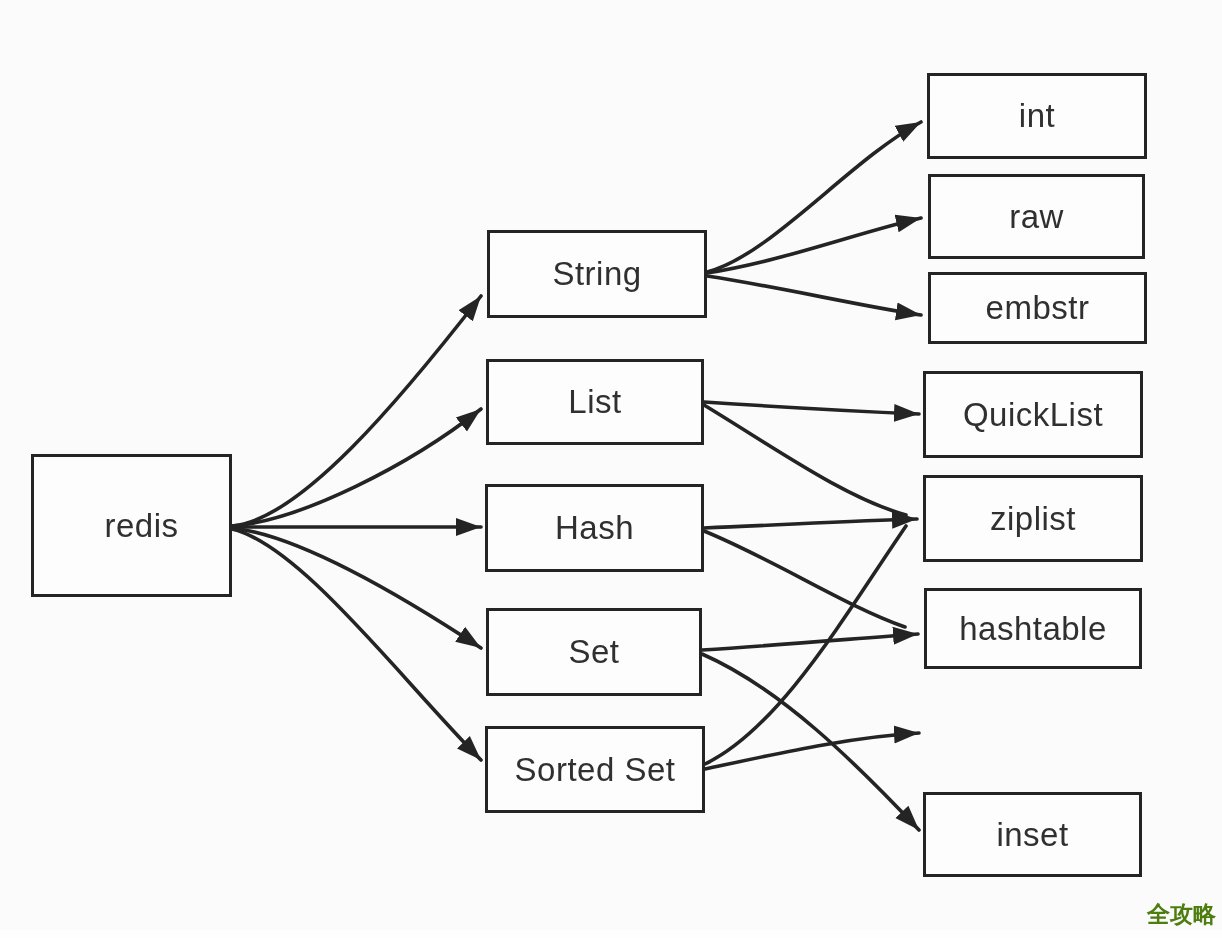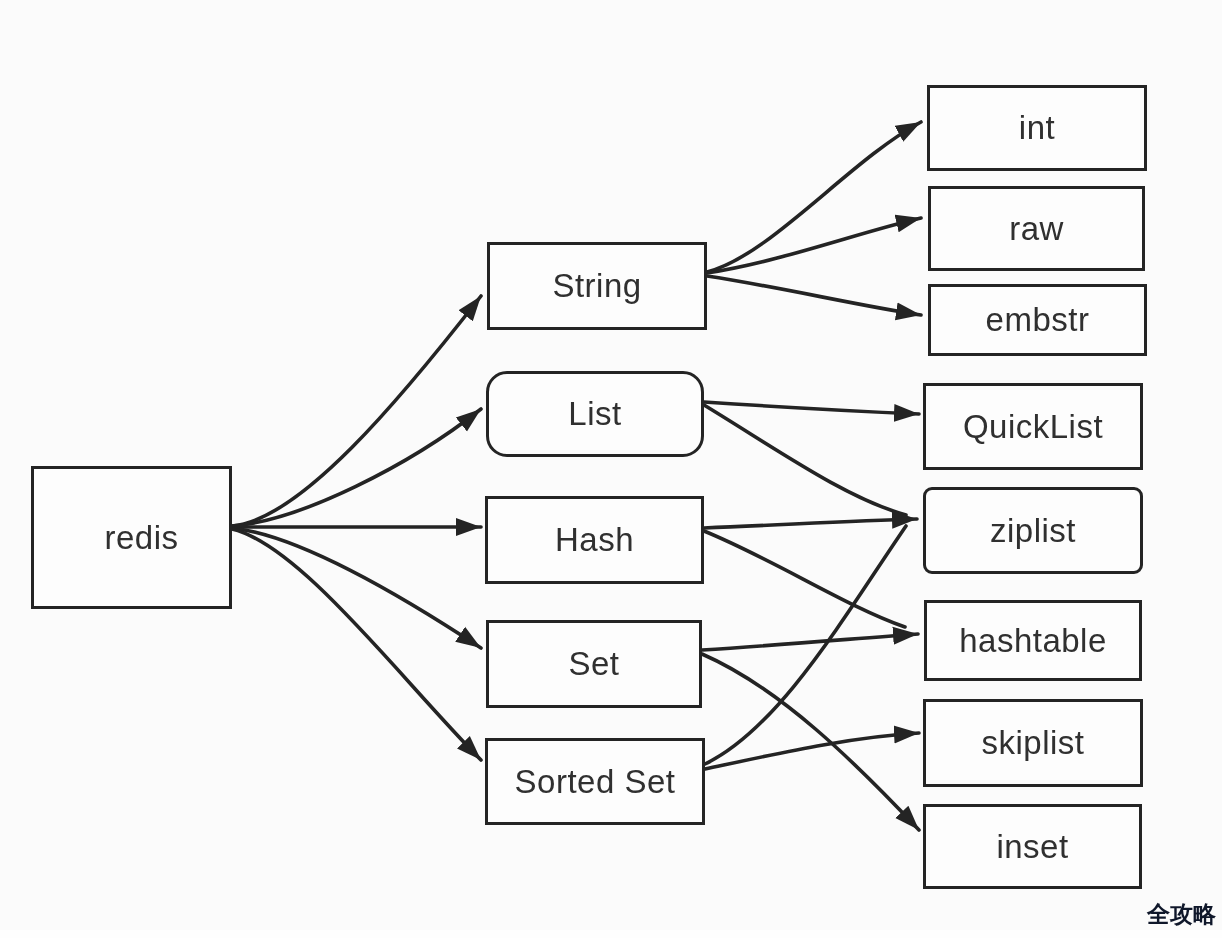--- a/index.html
+++ b/index.html
@@ -33,29 +33,28 @@
     box-sizing: border-box;
     background: #fdfdfd;
     border: 3px solid #242424;
     display: flex;
     align-items: center;
     justify-content: center;
     font-size: 33px;
     color: #303030;
     letter-spacing: 0.5px;
     white-space: nowrap;
-    margin-top: 12px;
   }
   #watermark {
     position: absolute;
     right: 6px;
     bottom: 8px;
     font-size: 23px;
     font-weight: bold;
-    color: #0f172a;
+    color: #4d7c0f;
   }
   #bottom-strip {
     position: absolute;
     left: 0;
     bottom: 0;
     width: 100%;
     height: 8px;
     background: #fefefe;
   }
 </style>
@@ -90,30 +89,29 @@
     <path class="edge" d="M702,650 C780,645 850,639 918,634" marker-end="url(#arrow)"></path>
     <path class="edge" d="M702,654 C780,688 855,762 919,830" marker-end="url(#arrow)"></path>
 
     <path class="edge" d="M705,764 C780,728 845,615 906,526"></path>
     <path class="edge" d="M705,769 C780,753 850,737 919,733" marker-end="url(#arrow)"></path>
   </svg>
 
   <div class="node" style="left:31px;  top:454px; width:201px; height:143px;padding-left:20px;">redis</div>
 
   <div class="node" style="left:487px; top:230px; width:220px; height:88px;">String</div>
-  <div class="node" style="left:486px; top:359px; width:218px; height:86px;border-radius:21px;">List</div>
+  <div class="node" style="left:486px; top:359px; width:218px; height:86px;">List</div>
   <div class="node" style="left:485px; top:484px; width:219px; height:88px;">Hash</div>
   <div class="node" style="left:486px; top:608px; width:216px; height:88px;">Set</div>
   <div class="node" style="left:485px; top:726px; width:220px; height:87px;">Sorted Set</div>
 
   <div class="node" style="left:927px; top:73px;  width:220px; height:86px;">int</div>
   <div class="node" style="left:928px; top:174px; width:217px; height:85px;">raw</div>
   <div class="node" style="left:928px; top:272px; width:219px; height:72px;">embstr</div>
   <div class="node" style="left:923px; top:371px; width:220px; height:87px;">QuickList</div>
-  <div class="node" style="left:923px; top:475px; width:220px; height:87px;border-radius:9px;">ziplist</div>
+  <div class="node" style="left:923px; top:475px; width:220px; height:87px;">ziplist</div>
   <div class="node" style="left:924px; top:588px; width:218px; height:81px;">hashtable</div>
-  <div class="node" style="left:923px; top:687px; width:220px; height:88px;">skiplist</div>
   <div class="node" style="left:923px; top:792px; width:219px; height:85px;">inset</div>
 
   <div id="bottom-strip"></div>
 
   <div id="watermark">全攻略</div>
 </div>
 
 </body></html>

